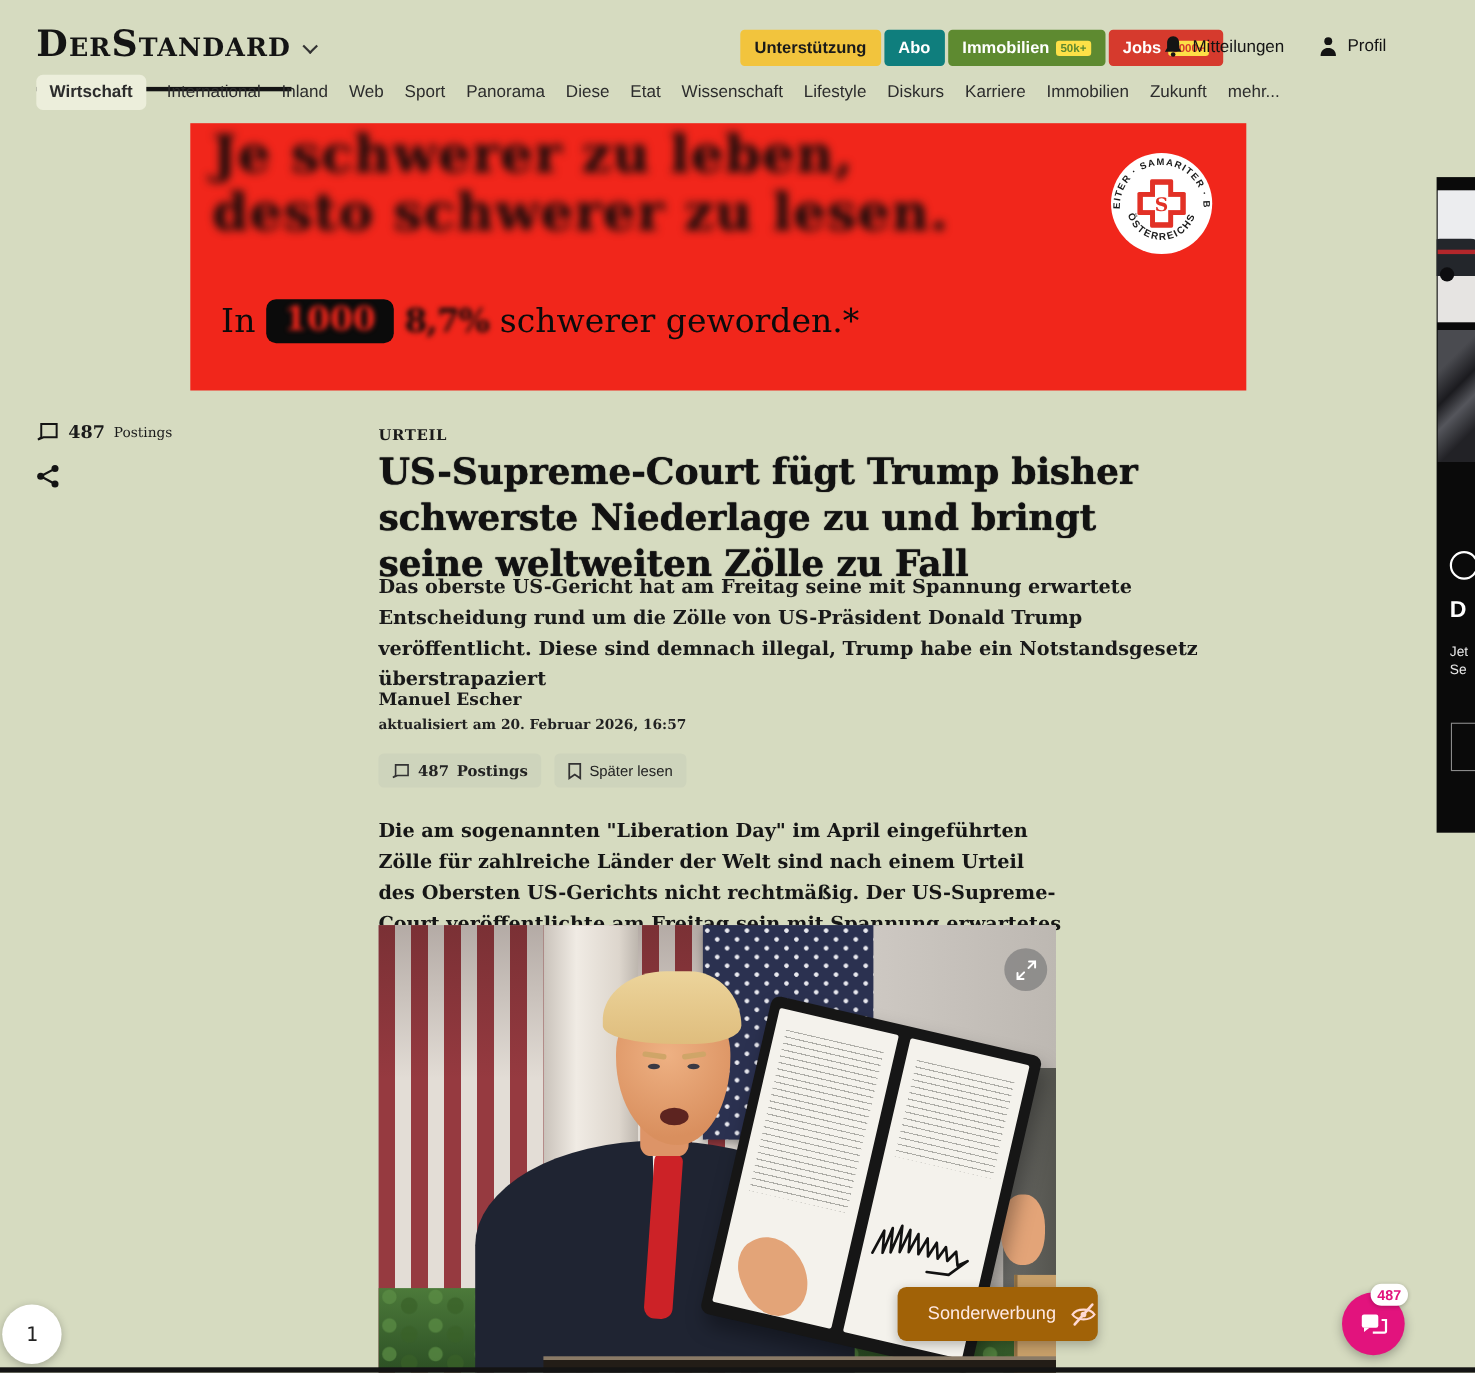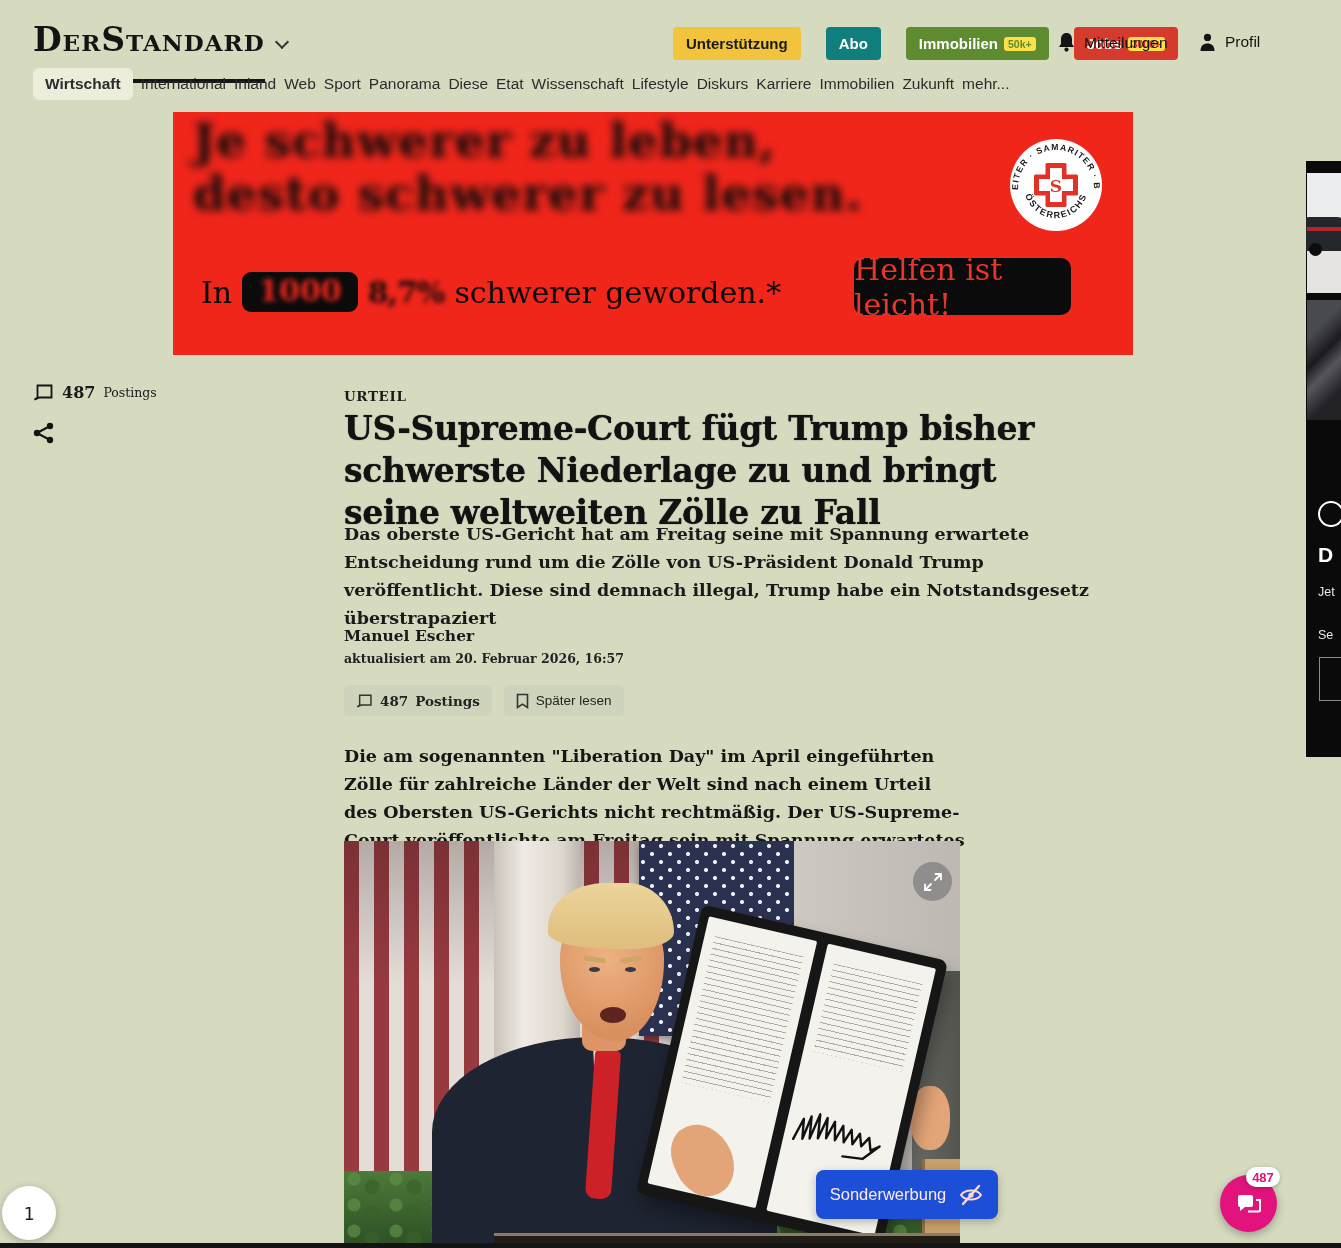--- a/index.html
+++ b/index.html
@@ -25,40 +25,40 @@
     color:#141414;
     cursor:pointer;
   }
   .logo-chevron { left:276px; top:36px; width:12px; height:12px; }
   .logo-chevron::before{
     content:""; position:absolute; left:1px; top:1px;
     width:8px; height:8px;
     border-right:2px solid #333; border-bottom:2px solid #333;
     transform:rotate(45deg);
   }
-  .hdr-btns { left:673px; top:27px; display:flex; gap:25px; align-items:center; }
+  .hdr-btns { left:673px; top:27px; display:flex; gap:3px; align-items:center; }
   .pill-btn {
     height:33px; display:flex; align-items:center; gap:6px;
     padding:0 13px; border-radius:4px;
     font-size:15px; font-weight:700; cursor:pointer; white-space:nowrap;
   }
   .pill-yellow { background:#f2c43d; color:#1a1a1a; }
   .pill-teal   { background:#0f7e7d; color:#fff; }
   .pill-green  { background:#5e8a30; color:#fff; }
   .pill-red    { background:#d63a2d; color:#fff; }
   .mini-badge {
     background:#fde047; border-radius:3px; padding:1px 4px;
     font-size:10.5px; font-weight:700;
   }
   .mini-badge.green { color:#5e8a30; }
   .mini-badge.red   { color:#d63a2d; }
   .hdr-user { top:32px; display:flex; gap:8px; align-items:center; font-size:15.5px; color:#141414; cursor:pointer; }
 
   
-  .nav { left:33px; top:68px; display:flex; gap:8px; align-items:center; font-size:15.5px; color:#2c2c2c; }
+  .nav { left:33px; top:68px; display:flex; gap:19px; align-items:center; font-size:15.5px; color:#2c2c2c; }
   .nav a { text-decoration:none; color:inherit; padding:7px 0; cursor:pointer; white-space:nowrap; }
   .nav a.active {
     background:#eceedb; border-radius:6px; padding:7px 12px; font-weight:700;
   }
 
   
   .banner { left:173px; top:112px; width:960px; height:243px; background:#f1261b; overflow:hidden; }
   .banner-headline {
     position:absolute; left:20px; top:2px;
     font-family:"DejaVu Serif", serif; font-weight:700;
@@ -201,29 +201,29 @@
   .ra-img1 { left:1px; top:12px; width:34px; height:120px;
     background:linear-gradient(180deg,#ecedef 0 38%,#d8d9db 38% 62%,#e6e4e2 62%); }
   .ra-car { left:-6px; top:44px; width:46px; height:34px; background:#23262b; border-radius:8px 10px 2px 2px; }
   .ra-tail { left:0; top:54px; width:34px; height:4px; background:#b3272b; }
   .ra-wheel { left:2px; top:70px; width:13px; height:13px; background:#0d0d0f; border-radius:50%; }
   .ra-img2 { left:1px; top:139px; width:34px; height:120px;
     background:linear-gradient(135deg,#4a4b50 0 25%,#1b1b1f 45%,#55565c 60%,#222226 80%); }
   .ra-ring { left:12px; top:340px; width:26px; height:26px; border:2.5px solid #fff; border-radius:50%; }
   .ra-brand { left:12px; top:382px; color:#fff; font-weight:700; font-size:21px; }
   .ra-line { left:12px; color:#e8e8e8; font-size:12.5px; }
-  .ra-l1 { top:424px; } .ra-l2 { top:467px; }
+  .ra-l1 { top:424px; } .ra-l2 { top:441px; }
   .ra-btn { left:13px; top:496px; width:40px; height:44px; border:1px solid #8b8b8b; }
 
   
   .page-ind { left:2px; top:1186px; width:54px; height:54px; background:#fff; border-radius:50%;
     box-shadow:0 2px 8px rgba(0,0,0,.25); display:flex; align-items:center; justify-content:center;
     font-size:18px; color:#222; font-family:"DejaVu Sans Mono",monospace; }
-  .sonder { left:816px; top:1170px; width:182px; height:49px; background:#1d4ed8; border-radius:8px;
-    display:flex; align-items:center; justify-content:center; gap:12px; cursor:pointer;
+  .sonder { left:816px; top:1170px; width:182px; height:49px; background:#a16207; border-radius:8px;
+    display:flex; align-items:center; justify-content:flex-end; gap:12px; cursor:pointer;
     box-shadow:0 3px 10px rgba(0,0,0,.25); }
   .sonder span { color:#ffe9e4; font-size:16.5px; }
   .chat-fab { left:1220px; top:1175px; width:57px; height:57px; border-radius:50%;
     background:#e2137d; display:flex; align-items:center; justify-content:center; cursor:pointer;
     box-shadow:0 3px 10px rgba(0,0,0,.3); }
   .chat-badge { left:1246px; top:1167px; min-width:34px; height:20px; background:#fff; border-radius:11px;
     display:flex; align-items:center; justify-content:center; font-size:13px; font-weight:700; color:#e2137d;
     padding:0 6px; box-shadow:0 1px 4px rgba(0,0,0,.25); }
   .bottom-bar { left:0; top:1243px; width:1341px; height:5px; background:#141414; }
 
@@ -312,23 +312,20 @@
     <text x="47" y="53.5" text-anchor="middle" font-size="17" font-weight="bold" fill="#e23126" font-family="DejaVu Serif, serif">S</text>
   </svg>
 
   <div class="banner-claim">
     <span>In</span>
     <span class="claim-pill"><span>1000</span></span>
     <span class="claim-strong">8,7%</span>
     <span>schwerer geworden.*</span>
   </div>
 
-  <div class="banner-cta">
-    <span>Helfen ist leicht!</span>
-  </div>
 </div>
 
 <div class="abs rail-postings">
   <svg width="21" height="17" viewBox="0 0 21 17">
     <path d="M4.5 1.5 h14 v12 h-12 l-5 2.2 3-2.2 z" fill="none" stroke="#141414" stroke-width="1.8"></path>
   </svg>
   <span class="cnt">487</span>
   <span class="lbl">Postings</span>
 </div>
 <div class="abs rail-share">

